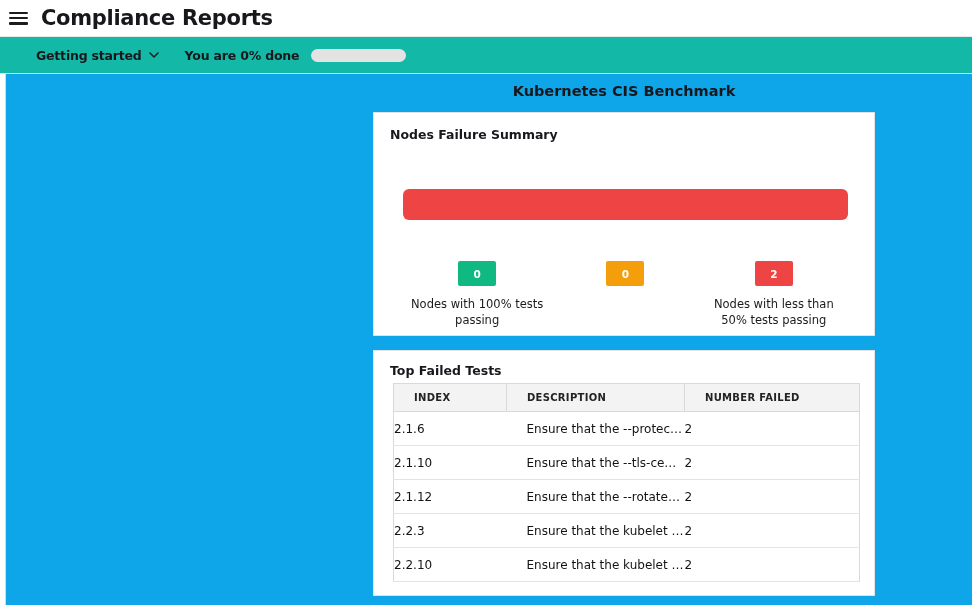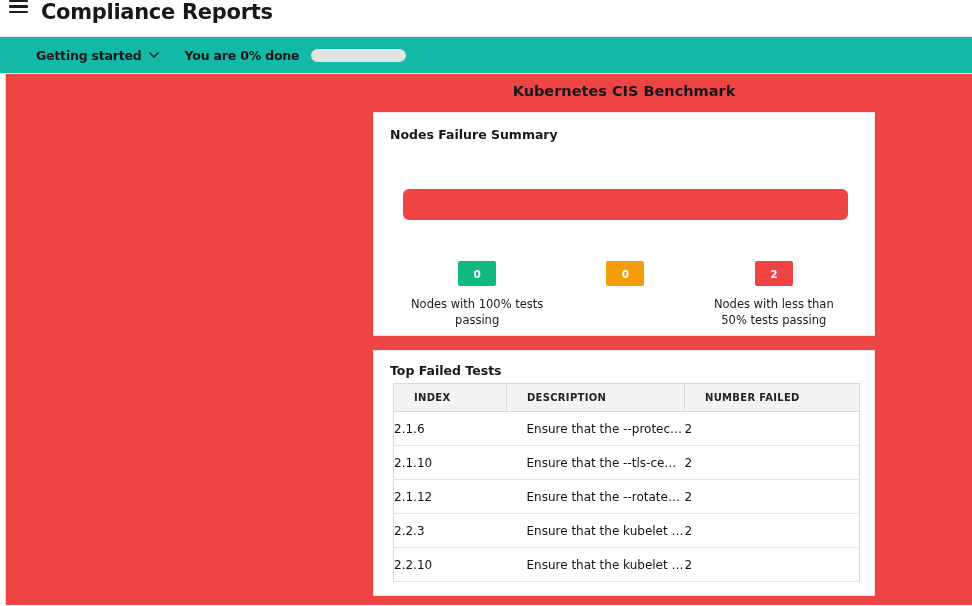--- a/index.html
+++ b/index.html
@@ -1,33 +1,33 @@
 <!DOCTYPE html>
 <html><head>
 <meta charset="utf-8">
 <style>
   * { box-sizing: border-box; }
   body { margin:0; width:972px; height:606px; overflow:hidden; background:#fff;
          font-family:"DejaVu Sans", sans-serif; color:#17171c; }
 
-  .app-header { height:36px; display:flex; padding-left:9px; background:#fff; }
+  .app-header { height:36px; display:flex; align-items:center; padding-left:9px; background:#fff; }
   .hamburger { width:19px; height:13px; display:flex; flex-direction:column; justify-content:space-between; cursor:pointer; }
   .hamburger span { display:block; height:2.2px; background:#1c1c1c; border-radius:1px; }
   .app-title { margin:0 0 0 13px; font-size:21px; font-weight:800; letter-spacing:-0.3px; }
 
   .gs-bar { height:38px; background:#14b8a6; border-top:1px solid #e8e8e8; border-bottom:1px solid #e1e1e1;
             display:flex; align-items:center; padding-left:36px; }
   .gs-dropdown { display:flex; align-items:center; cursor:pointer; }
   .gs-label { font-size:12.5px; font-weight:700; letter-spacing:-0.2px; }
   .chevron-down { margin-left:7px; width:10px; height:6px; }
   .progress-text { margin-left:26px; font-size:12.5px; font-weight:700; letter-spacing:-0.2px; }
   .progress-pill { margin-left:12px; width:95px; height:13px; border-radius:7px; background:#e3e3e3; overflow:hidden; }
   .progress-fill { height:100%; width:0%; background:#a7a7a7; }
 
-  .content { height:531px; margin-left:5px; border-left:1px solid #d8d8d8; background:#ef4444; }
+  .content { height:531px; margin-left:5px; border-left:1px solid #d8d8d8; background:#0ea5e9; }
   .column { margin-left:367px; width:502px; padding-top:9px; }
 
   .report-title { text-align:center; font-size:14.5px; font-weight:700; line-height:16px; }
 
   .card { border:1px solid #e2e2e2; background:#fff; }
   .card-title { font-size:12.5px; font-weight:700; }
 
   .card-summary { margin-top:13px; height:224px; padding:14px 16px 0 16px; }
   .chart-area { margin-left:13px; width:445px; margin-top:47px; }
   .fail-bar { height:31px; width:100%; border-radius:6px; background:#ef4444; }

